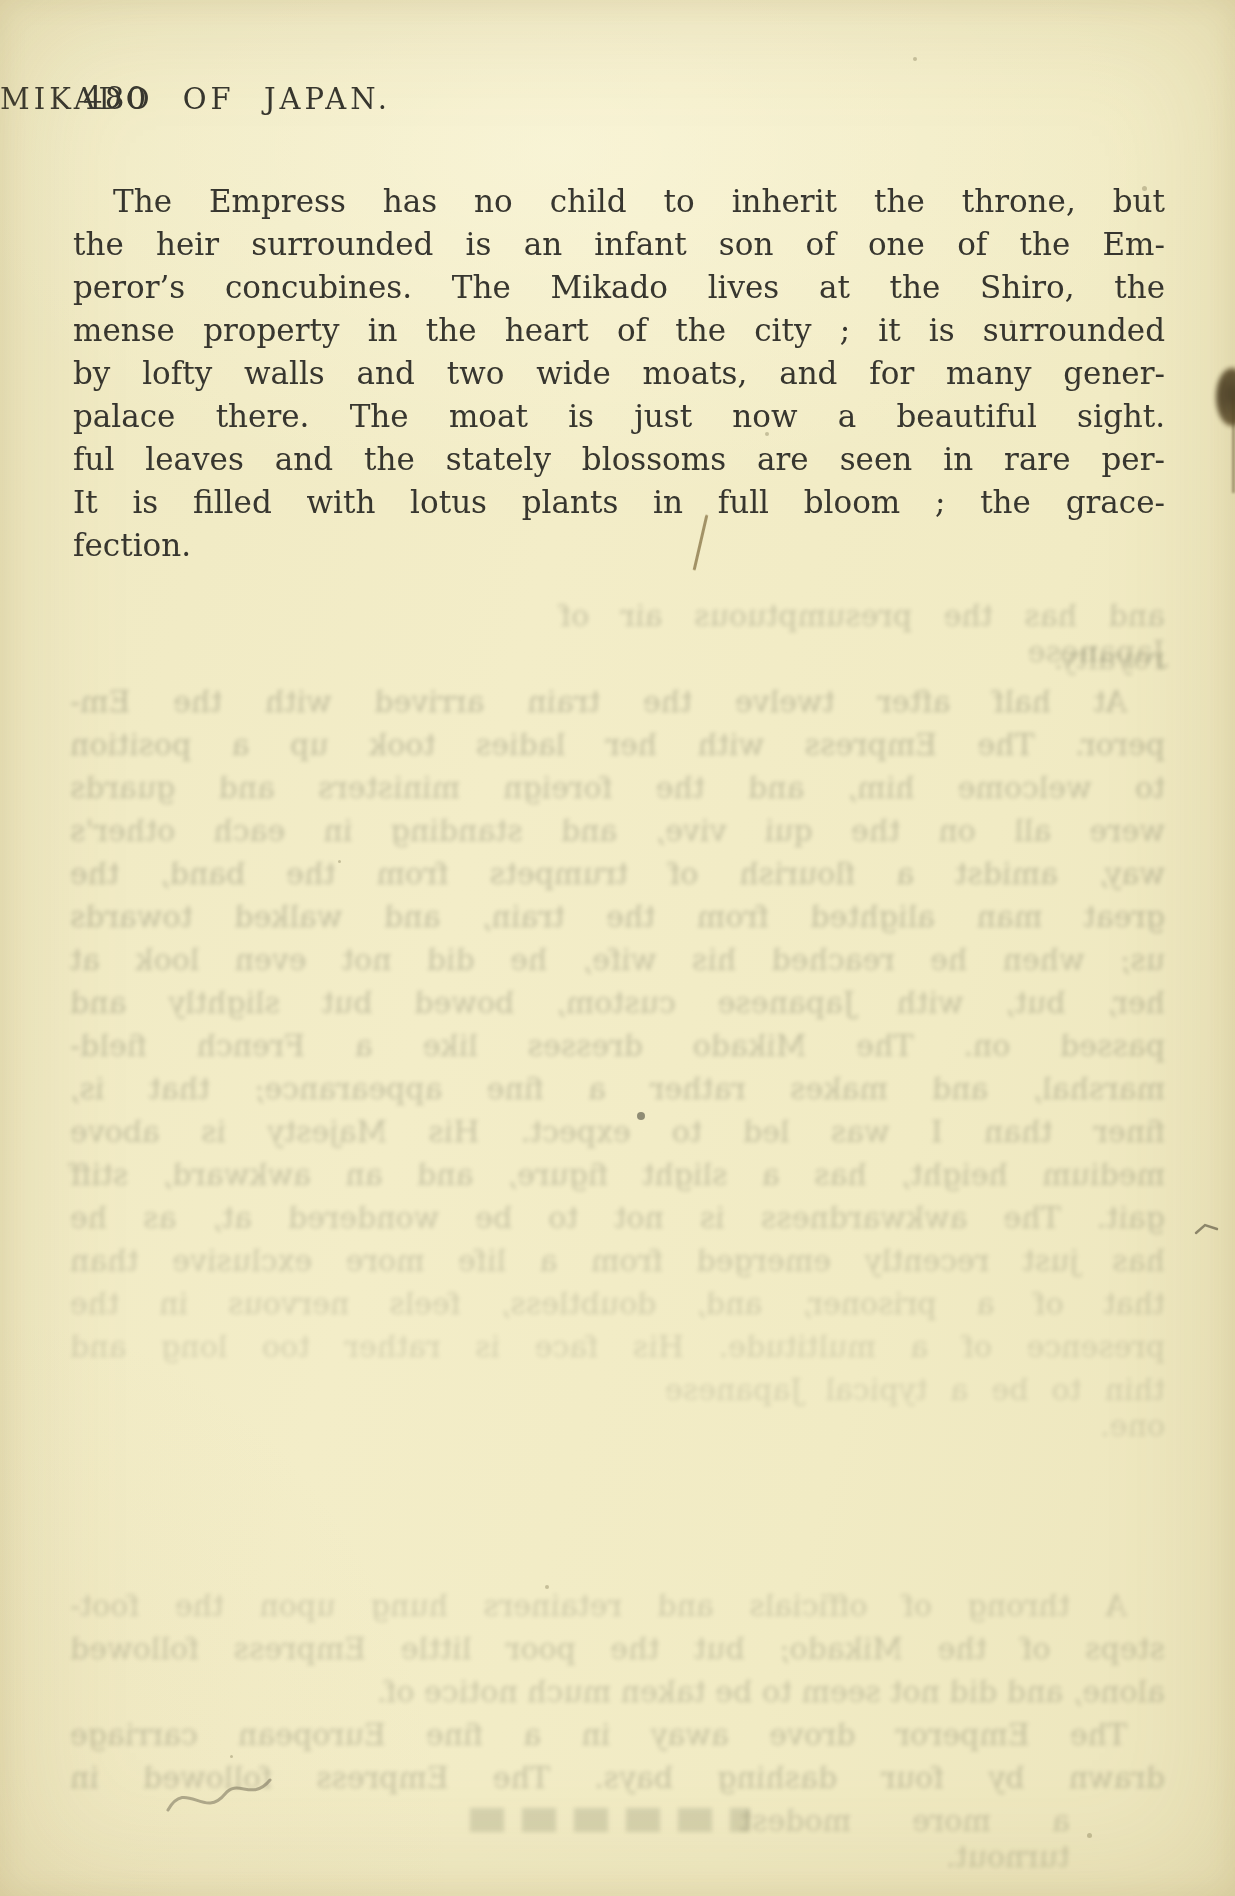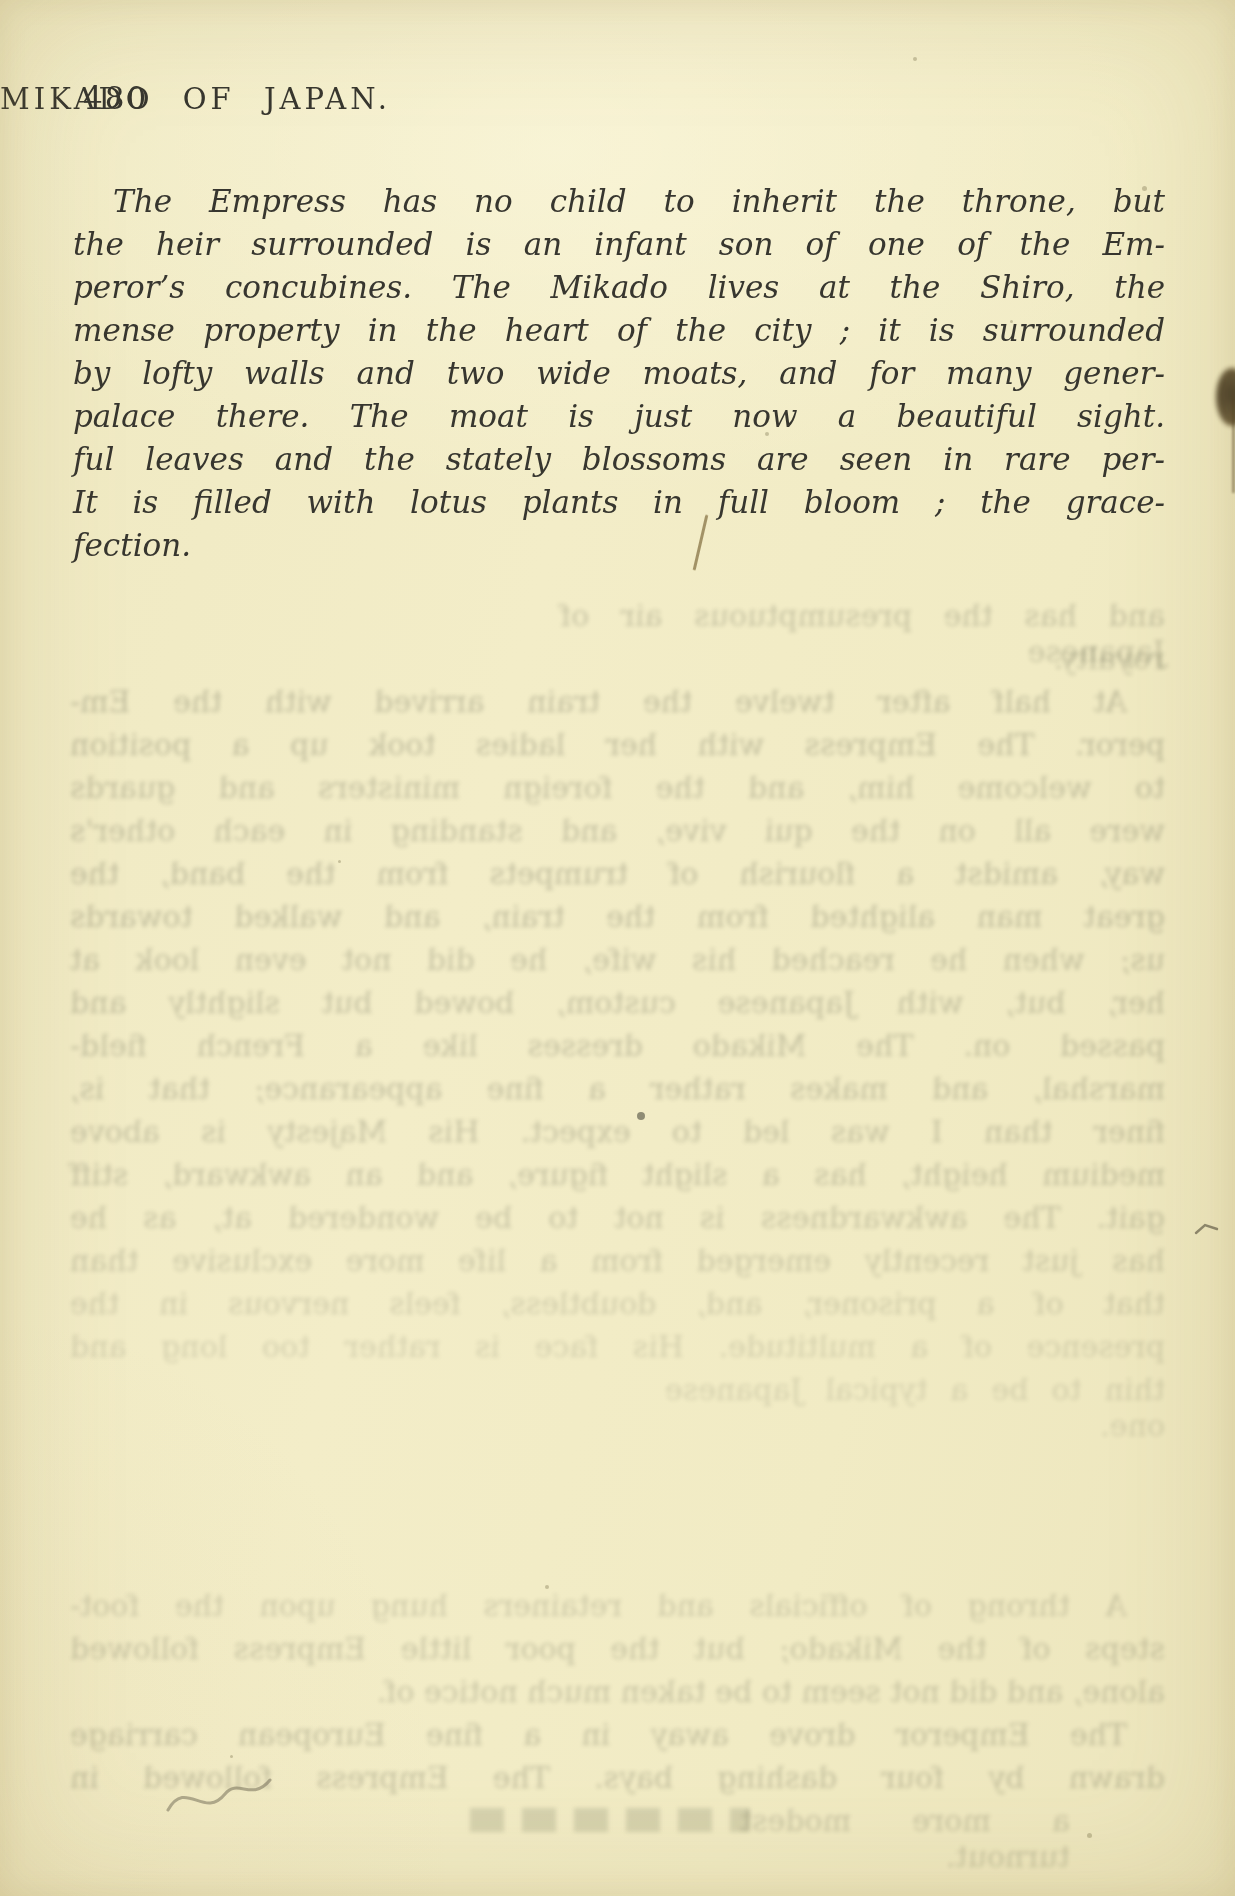--- a/index.html
+++ b/index.html
@@ -31,21 +31,21 @@
   .running-head {
     position: absolute; left: 0; width: 1084px; top: 4px;
     text-align: left; font-size: 29px;
     letter-spacing: 4px; word-spacing: 16px;
   }
   .paragraph {
     position: absolute; left: 73px; top: 180px; width: 1092px;
     color: var(--ink, #37362f);
     font-size: 31px; line-height: 43px;
   }
-  .para-line { text-align: justify; text-align-last: justify; white-space: normal; font-style: italic; }
+  .para-line { text-align: justify; text-align-last: justify; white-space: normal; }
   .para-line:first-child { text-indent: 40px; }
   .para-line:last-child { text-align-last: left; }
   
   .bleed-layer { position: absolute; inset: 0; pointer-events: none; }
   .bleed-line {
     position: absolute;
     color: var(--bleed, #474a38);
     font-size: 30px; line-height: 36px;
     text-align: justify; text-align-last: justify;
     transform: scaleX(-1);

